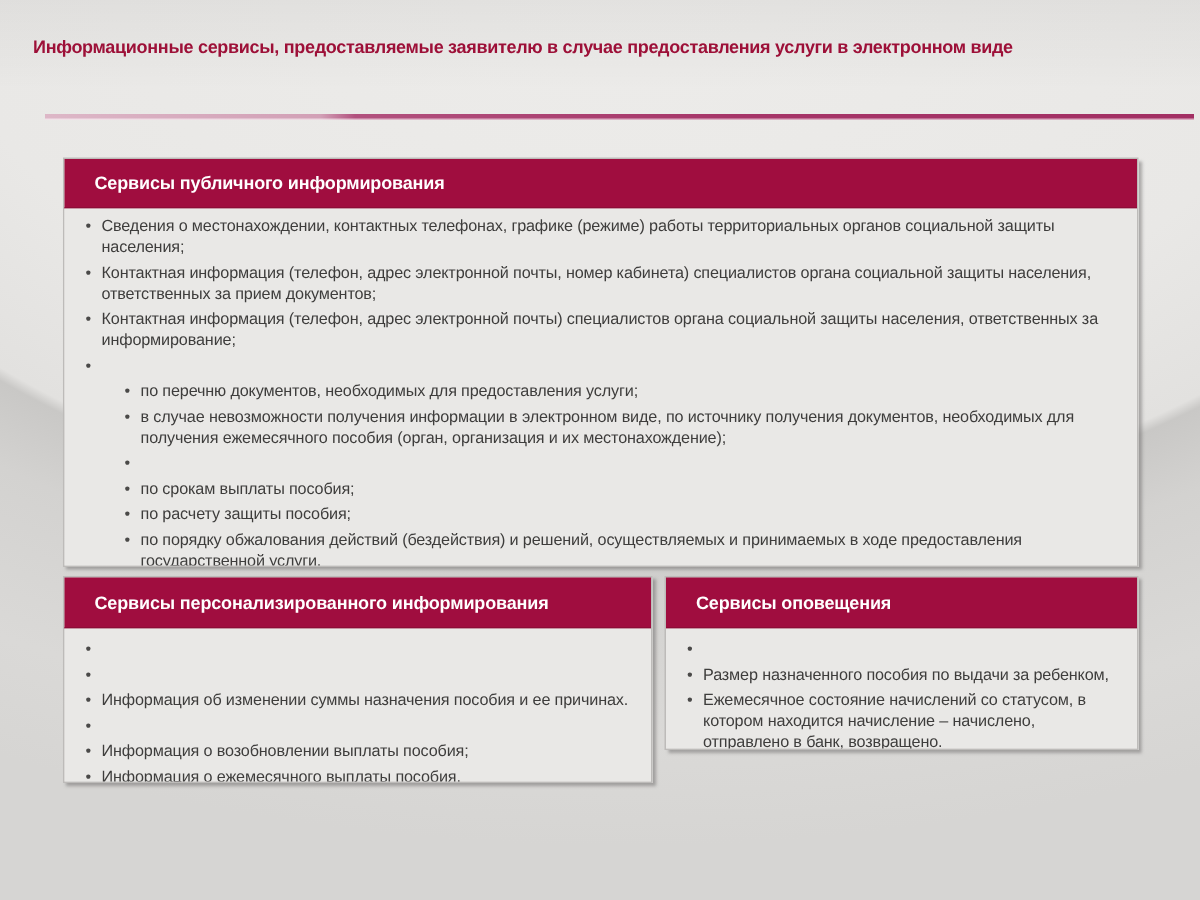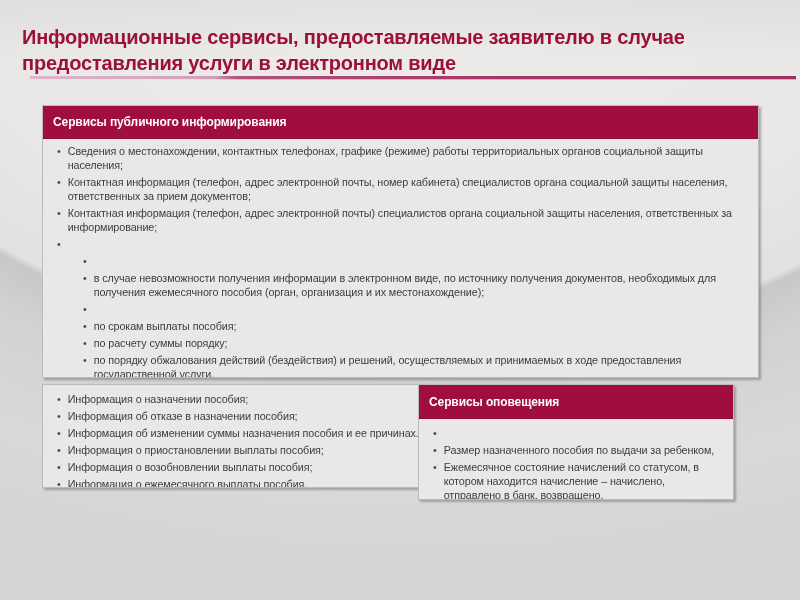--- a/index.html
+++ b/index.html
@@ -10,38 +10,38 @@
   .slide{
     position:relative;width:800px;height:600px;
     background:
       linear-gradient(180deg, rgba(0,0,0,0.045) 0%, rgba(0,0,0,0) 10%),
       radial-gradient(ellipse 118% 98% at 52% -4%,
         #edecea 0%, #e9e8e6 48%, #e2e1df 63.5%,
         #c9c8c6 64.6%, #d3d2d0 72%, #dad9d7 88%, #d6d5d3 100%);
   }
   .title{
     position:absolute;left:22px;top:24px;width:760px;margin:0;
-    font-size:20px;line-height:1.3;font-weight:bold;
+    font-size:12px;line-height:1.3;font-weight:bold;
     letter-spacing:-0.2px;color:#9d1038;
   }
   .rule{
     position:absolute;left:30px;top:76px;width:766px;height:3px;
     background:linear-gradient(90deg,#ddb7c7 0%,#d2a0b6 24%,#b2517e 27%,#a63568 60%,#a22f63 100%);
     border-bottom:1px solid rgba(255,255,255,0.6);
   }
   .card{
     position:absolute;
     box-shadow:2px 2px 2px rgba(105,104,103,0.5);
     border:1px solid #bdbbb9;
   }
   .card-header{
     display:flex;align-items:center;
     background:#a00d3f;color:#ffffff;
     font-weight:bold;font-size:12px;letter-spacing:-0.1px;
-    padding:0 10px;border-bottom:1px solid #8d0c37;
+    padding:0 20px;border-bottom:1px solid #8d0c37;
   }
   .card-body{
     list-style:none;margin:0;background:#e9e8e6;
     padding:5px 10px 4px 4px;box-sizing:border-box;overflow:hidden;
   }
   .card-body li{
     position:relative;margin:0 0 3px 0;
     font-size:10.8px;line-height:1.3;letter-spacing:-0.1px;color:#3e3d3c;
     display:flex;
   }
@@ -49,21 +49,21 @@
     flex:0 0 auto;color:#4a4948;font-size:10.8px;line-height:1.3;
     padding:0 7px 0 10px;
   }
   .card-body li.lvl2 .bullet{padding-left:36px;}
   .card1{left:42px;top:105px;width:715px;}
   .card1 .card-header{height:32px;}
   .card1 .card-body{height:238px;}
   .card2{left:42px;top:384px;width:391px;}
   .card2 .card-header{height:33px;}
   .card2 .card-body{height:102px;padding-top:7px;}
-  .card3{left:418px;top:384px;width:314px;}
+  .card3{left:443px;top:384px;width:314px;}
   .card3 .card-header{height:33px;}
   .card3 .card-body{height:80px;padding-top:7px;}
 </style>
 </head>
 <body>
 
 <div class="slide">
 
   <h1 class="title">Информационные сервисы, предоставляемые заявителю в случае предоставления услуги в электронном виде</h1>
   <div class="rule"></div>
@@ -81,60 +81,59 @@
         </li>
       <li class="lvl1">
           <span class="bullet">•</span>
           <span>Контактная информация (телефон, адрес электронной почты) специалистов органа социальной защиты населения, ответственных за информирование;</span>
         </li>
       <li class="lvl1">
           <span class="bullet">•</span>
         </li>
       <li class="lvl2">
           <span class="bullet">•</span>
+          <span>по перечню документов, необходимых для предоставления услуги;</span>
         </li>
       <li class="lvl2">
           <span class="bullet">•</span>
           <span>в случае невозможности получения информации в электронном виде, по источнику получения документов, необходимых для получения ежемесячного пособия (орган, организация и их местонахождение);</span>
         </li>
       <li class="lvl2">
           <span class="bullet">•</span>
         </li>
       <li class="lvl2">
           <span class="bullet">•</span>
           <span>по срокам выплаты пособия;</span>
         </li>
       <li class="lvl2">
           <span class="bullet">•</span>
-          <span>по расчету суммы порядку;</span>
+          <span>по расчету защиты пособия;</span>
         </li>
       <li class="lvl2">
           <span class="bullet">•</span>
           <span>по порядку обжалования действий (бездействия) и решений, осуществляемых и принимаемых в ходе предоставления государственной услуги.</span>
         </li>
     </ul>
   </section>
 
   <section class="card card2">
+    <div class="card-header">Сервисы персонализированного информирования</div>
     <ul class="card-body">
       <li class="lvl1">
           <span class="bullet">•</span>
-          <span>Информация о назначении пособия;</span>
         </li>
       <li class="lvl1">
           <span class="bullet">•</span>
-          <span>Информация об отказе в назначении пособия;</span>
         </li>
       <li class="lvl1">
           <span class="bullet">•</span>
           <span>Информация об изменении суммы назначения пособия и ее причинах.</span>
         </li>
       <li class="lvl1">
           <span class="bullet">•</span>
-          <span>Информация о приостановлении выплаты пособия;</span>
         </li>
       <li class="lvl1">
           <span class="bullet">•</span>
           <span>Информация о возобновлении выплаты пособия;</span>
         </li>
       <li class="lvl1">
           <span class="bullet">•</span>
           <span>Информация о ежемесячного выплаты пособия.</span>
         </li>
     </ul>

